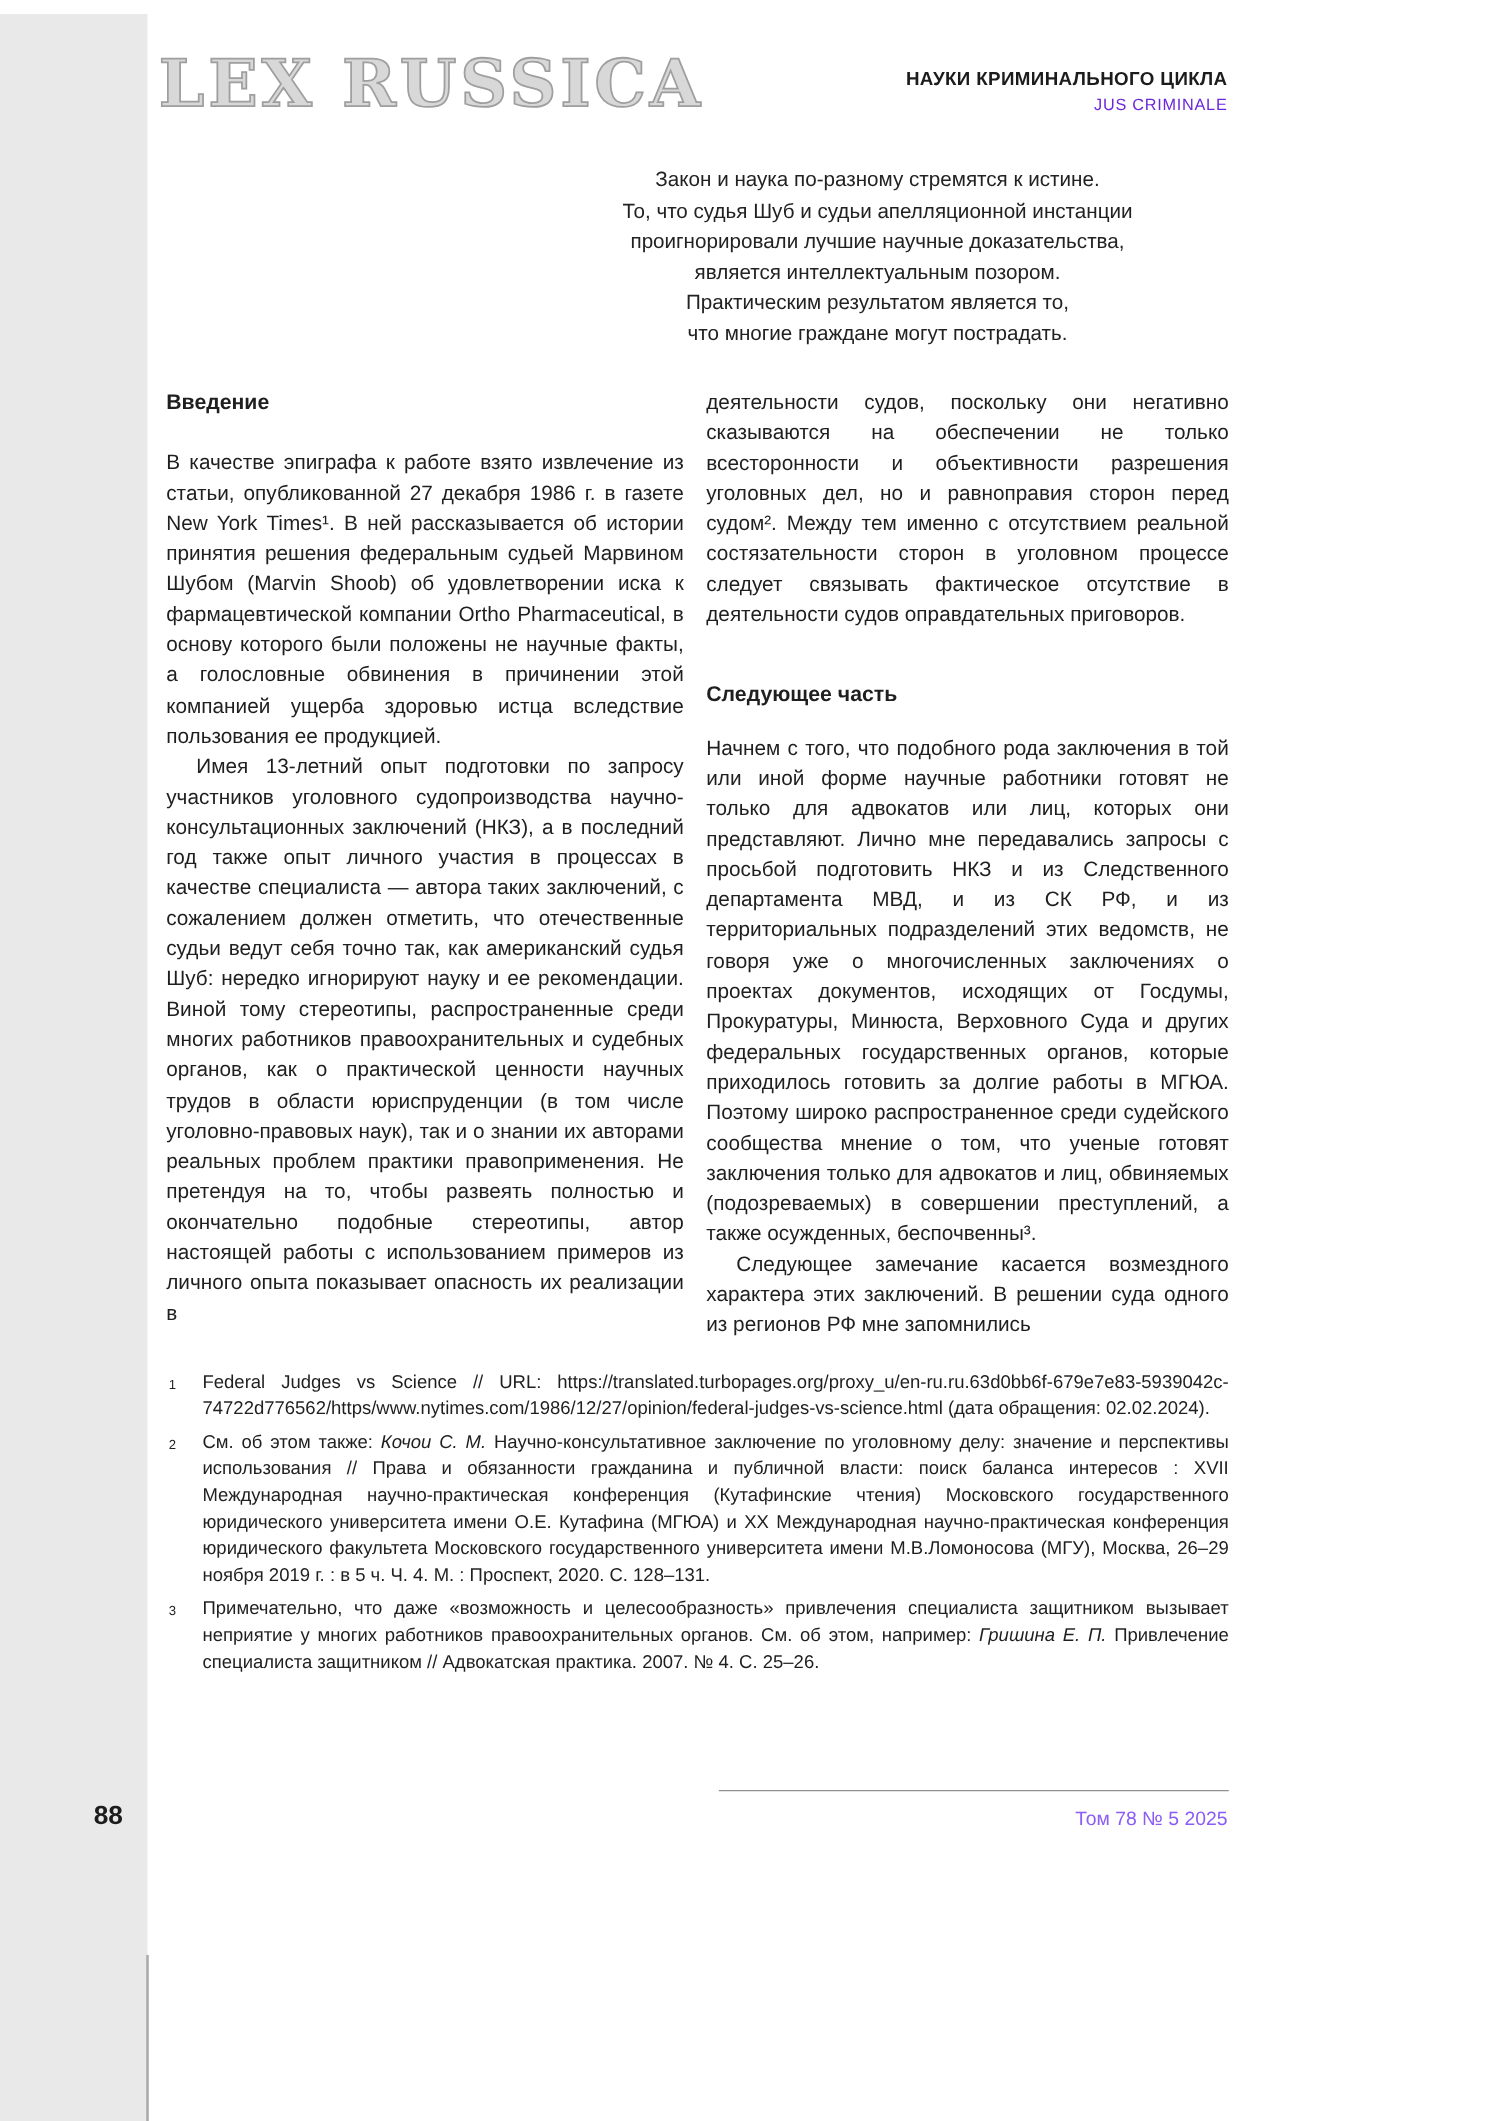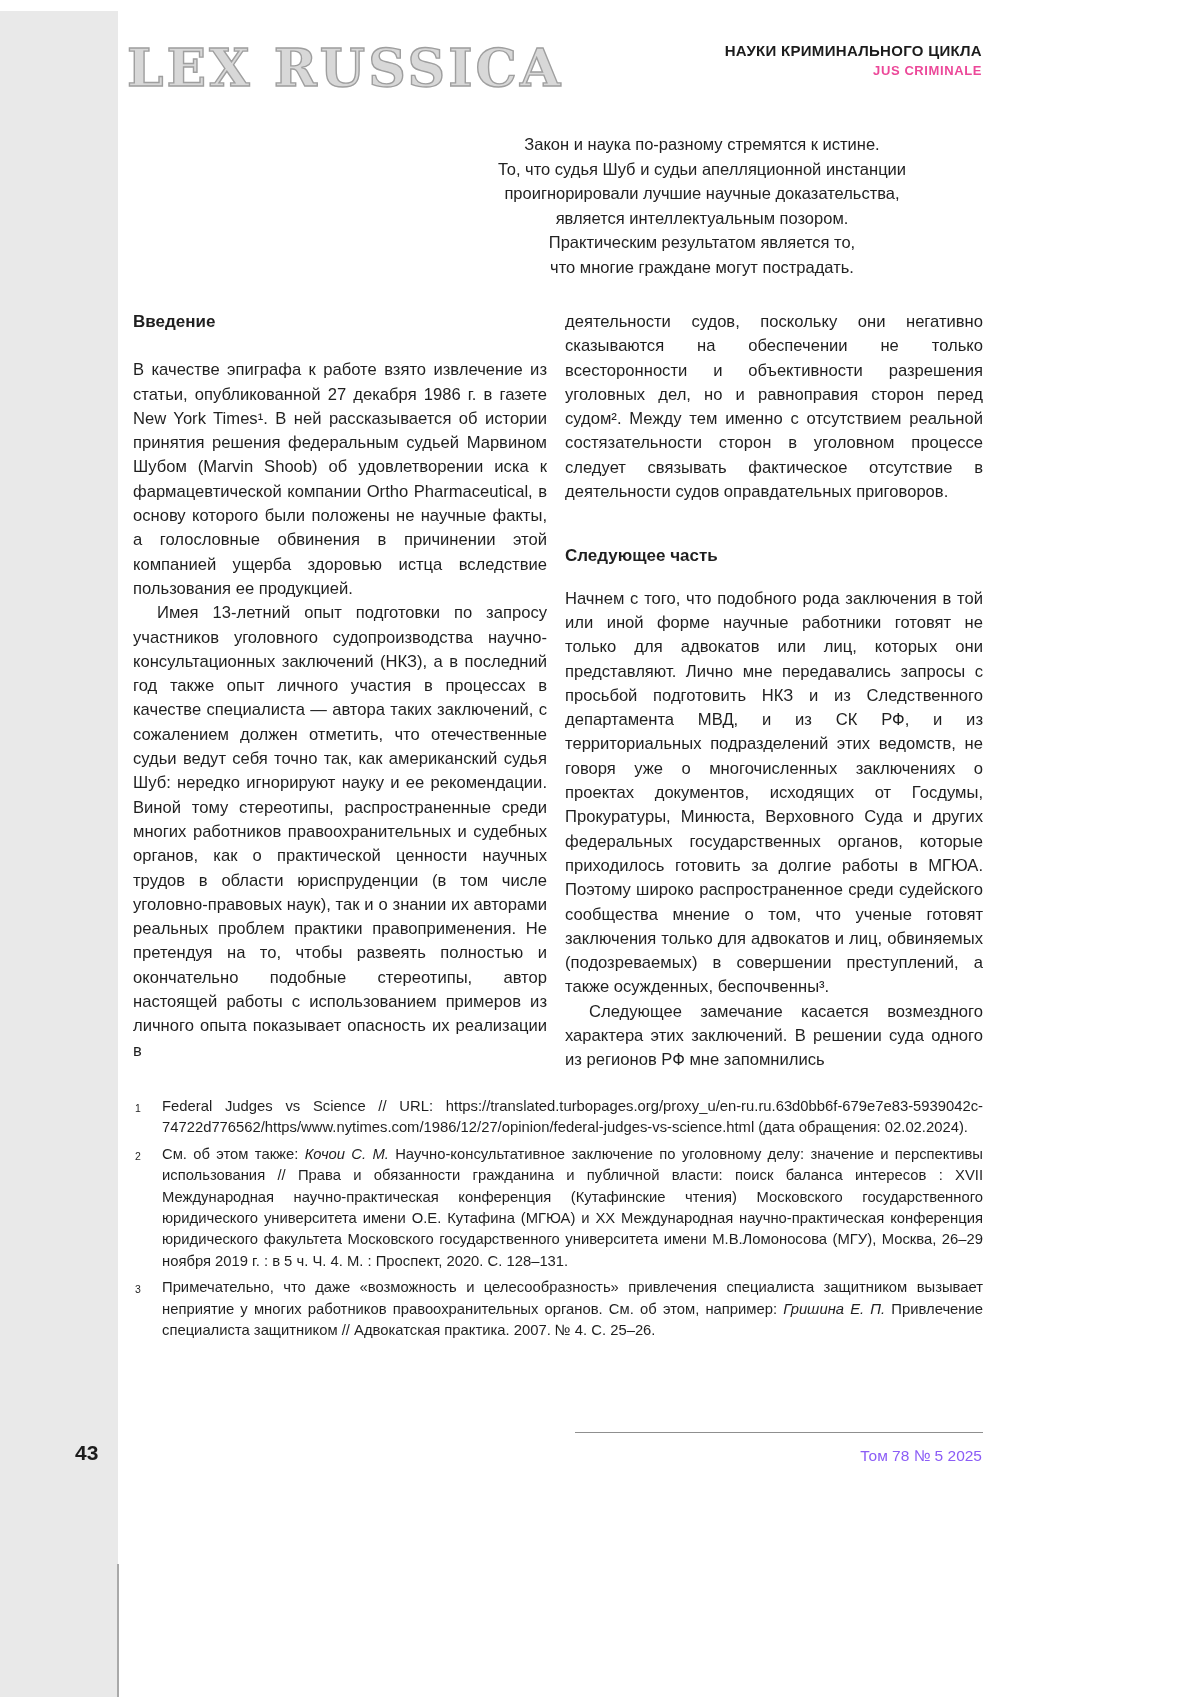--- a/index.html
+++ b/index.html
@@ -12,23 +12,23 @@
   .band-edge-line { position:absolute; left:117px; top:1553px; width:2px; height:144px; background:#a9a9a9; }
 
   .logo {
     position:absolute; left:127px; top:26px;
     font-family:"DejaVu Serif", serif; font-weight:bold;
     font-size:52px; letter-spacing:3px;
     color:#d8d8d8; -webkit-text-stroke:1.4px #9f9f9f;
     white-space:nowrap;
   }
 
-  .rubric { position:absolute; right:218px; top:31px; text-align:right; }
+  .rubric { position:absolute; right:218px; top:44px; text-align:right; }
   .rubric-title { font-size:15px; font-weight:bold; color:#1c1c1c; letter-spacing:0.3px; }
-  .rubric-subtitle { font-size:13px; font-weight:bold; color:#ec4899; margin-top:4px; letter-spacing:0.6px; }
+  .rubric-subtitle { font-size:13px; font-weight:normal; color:#6d28d9; margin-top:4px; letter-spacing:0.6px; }
 
   .epigraph {
     position:absolute; right:218px; top:121px; width:560px;
     text-align:center; font-size:16.5px; line-height:24.5px;
     white-space:pre-line; color:#222;
   }
 
   .col { position:absolute; top:299px; text-align:justify; font-size:16.6px; line-height:24.3px; }
   .col-left  { left:133px; width:414px; }
   .col-right { left:565px; width:418px; }
@@ -91,16 +91,16 @@
         <span class="fn-num">2</span>
         <div class="fn-text"><span>См. об этом также: </span><span style="font-style: italic;">Кочои С. М.</span><span> Научно-консультативное заключение по уголовному делу: значение и перспективы использования // Права и обязанности гражданина и публичной власти: поиск баланса интересов : XVII Международная научно-практическая конференция (Кутафинские чтения) Московского государственного юридического университета имени О.Е. Кутафина (МГЮА) и XX Международная научно-практическая конференция юридического факультета Московского государственного университета имени М.В.Ломоносова (МГУ), Москва, 26–29 ноября 2019 г. : в 5 ч. Ч. 4. М. : Проспект, 2020. С. 128–131.</span></div>
       </div>
       <div class="fn-row">
         <span class="fn-num">3</span>
         <div class="fn-text"><span>Примечательно, что даже «возможность и целесообразность» привлечения специалиста защитником вызывает неприятие у многих работников правоохранительных органов. См. об этом, например: </span><span style="font-style: italic;">Гришина Е. П.</span><span> Привлечение специалиста защитником // Адвокатская практика. 2007. № 4. С. 25–26.</span></div>
       </div>
     </div>
 
   <div class="footer-rule"></div>
-  <div class="page-number">43</div>
+  <div class="page-number">88</div>
   <div class="volume">Том 78 № 5 2025</div>
 
 </div>
 
 </body></html>

